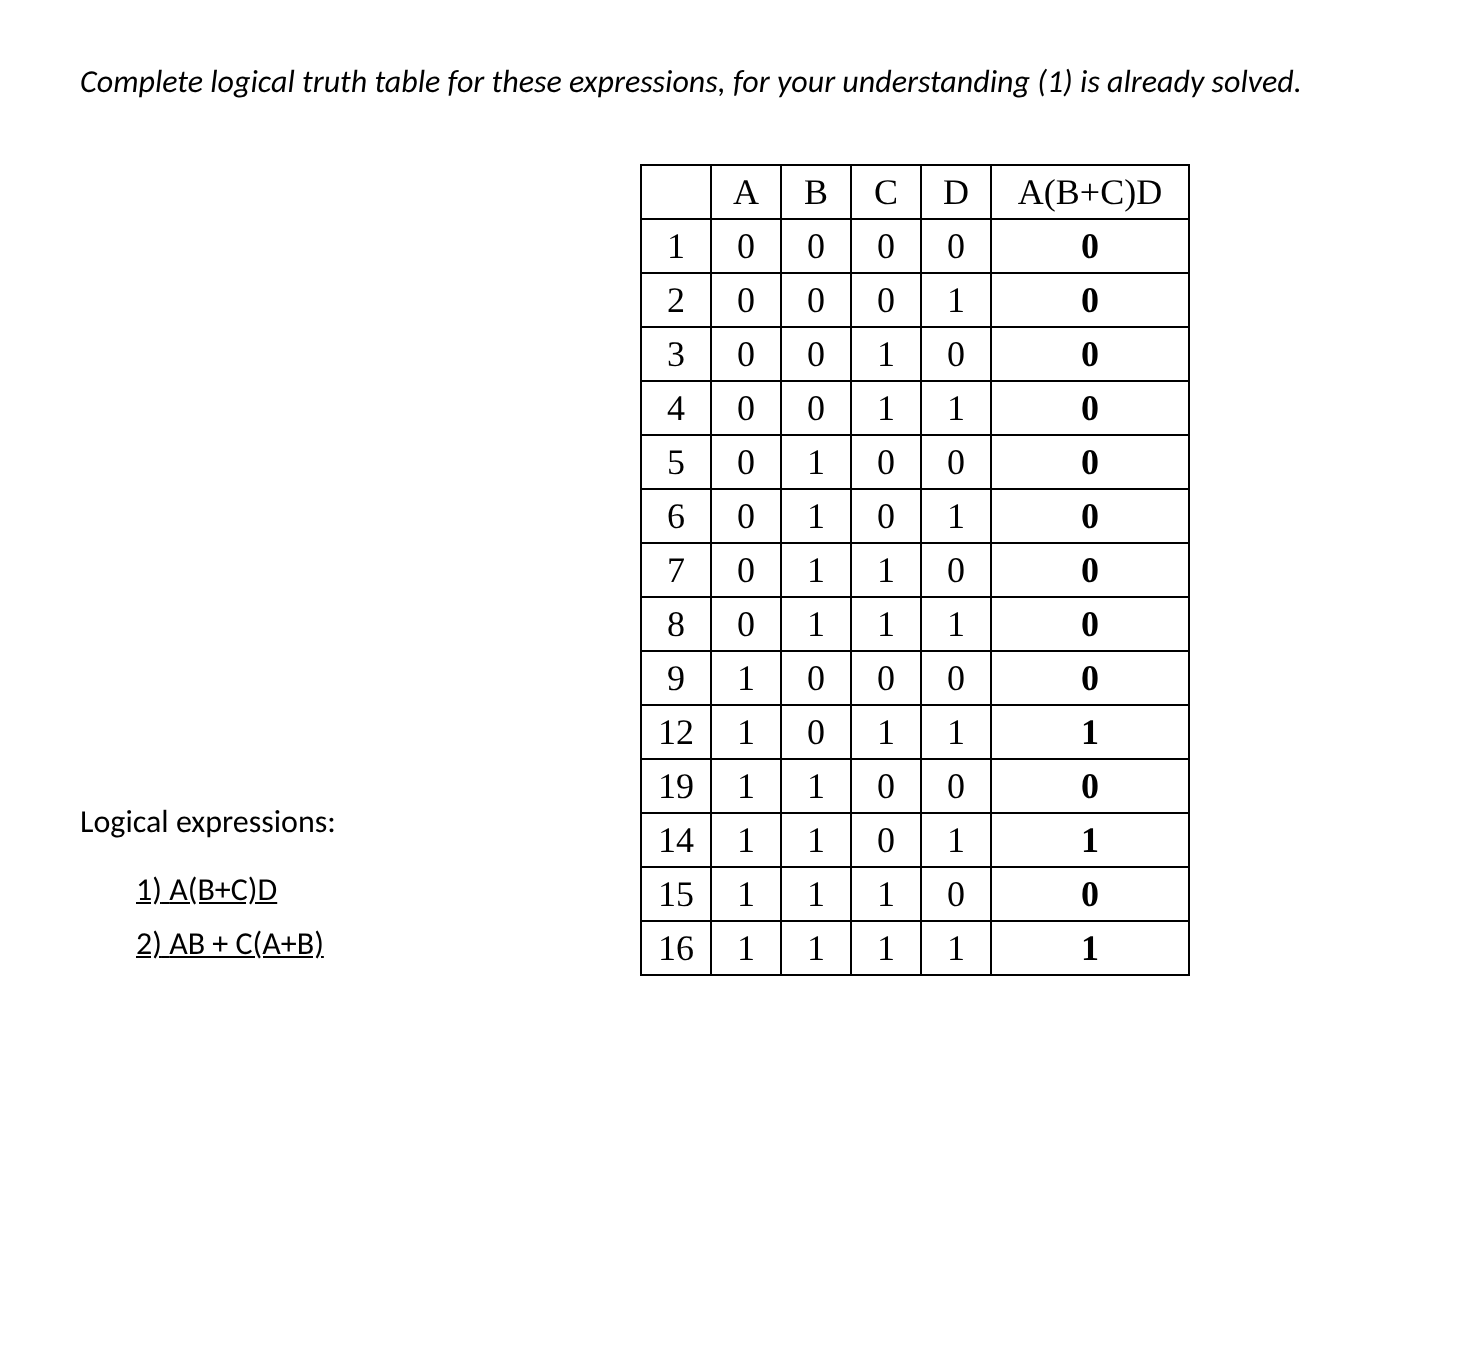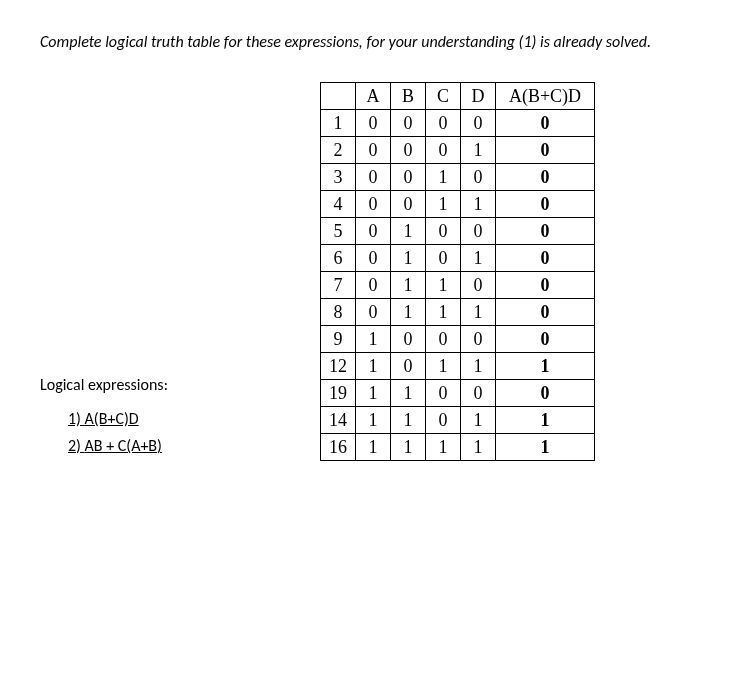--- a/index.html
+++ b/index.html
@@ -187,20 +187,28 @@
         </tr>
         <tr>
           <td class="row-num">14</td>
           <td>1</td>
           <td>1</td>
           <td>0</td>
           <td>1</td>
           <td class="result">1</td>
         </tr>
         <tr>
+          <td class="row-num">15</td>
+          <td>1</td>
+          <td>1</td>
+          <td>1</td>
+          <td>0</td>
+          <td class="result">0</td>
+        </tr>
+        <tr>
           <td class="row-num">16</td>
           <td>1</td>
           <td>1</td>
           <td>1</td>
           <td>1</td>
           <td class="result">1</td>
         </tr>
       </tbody>
   </table>
 </div>

